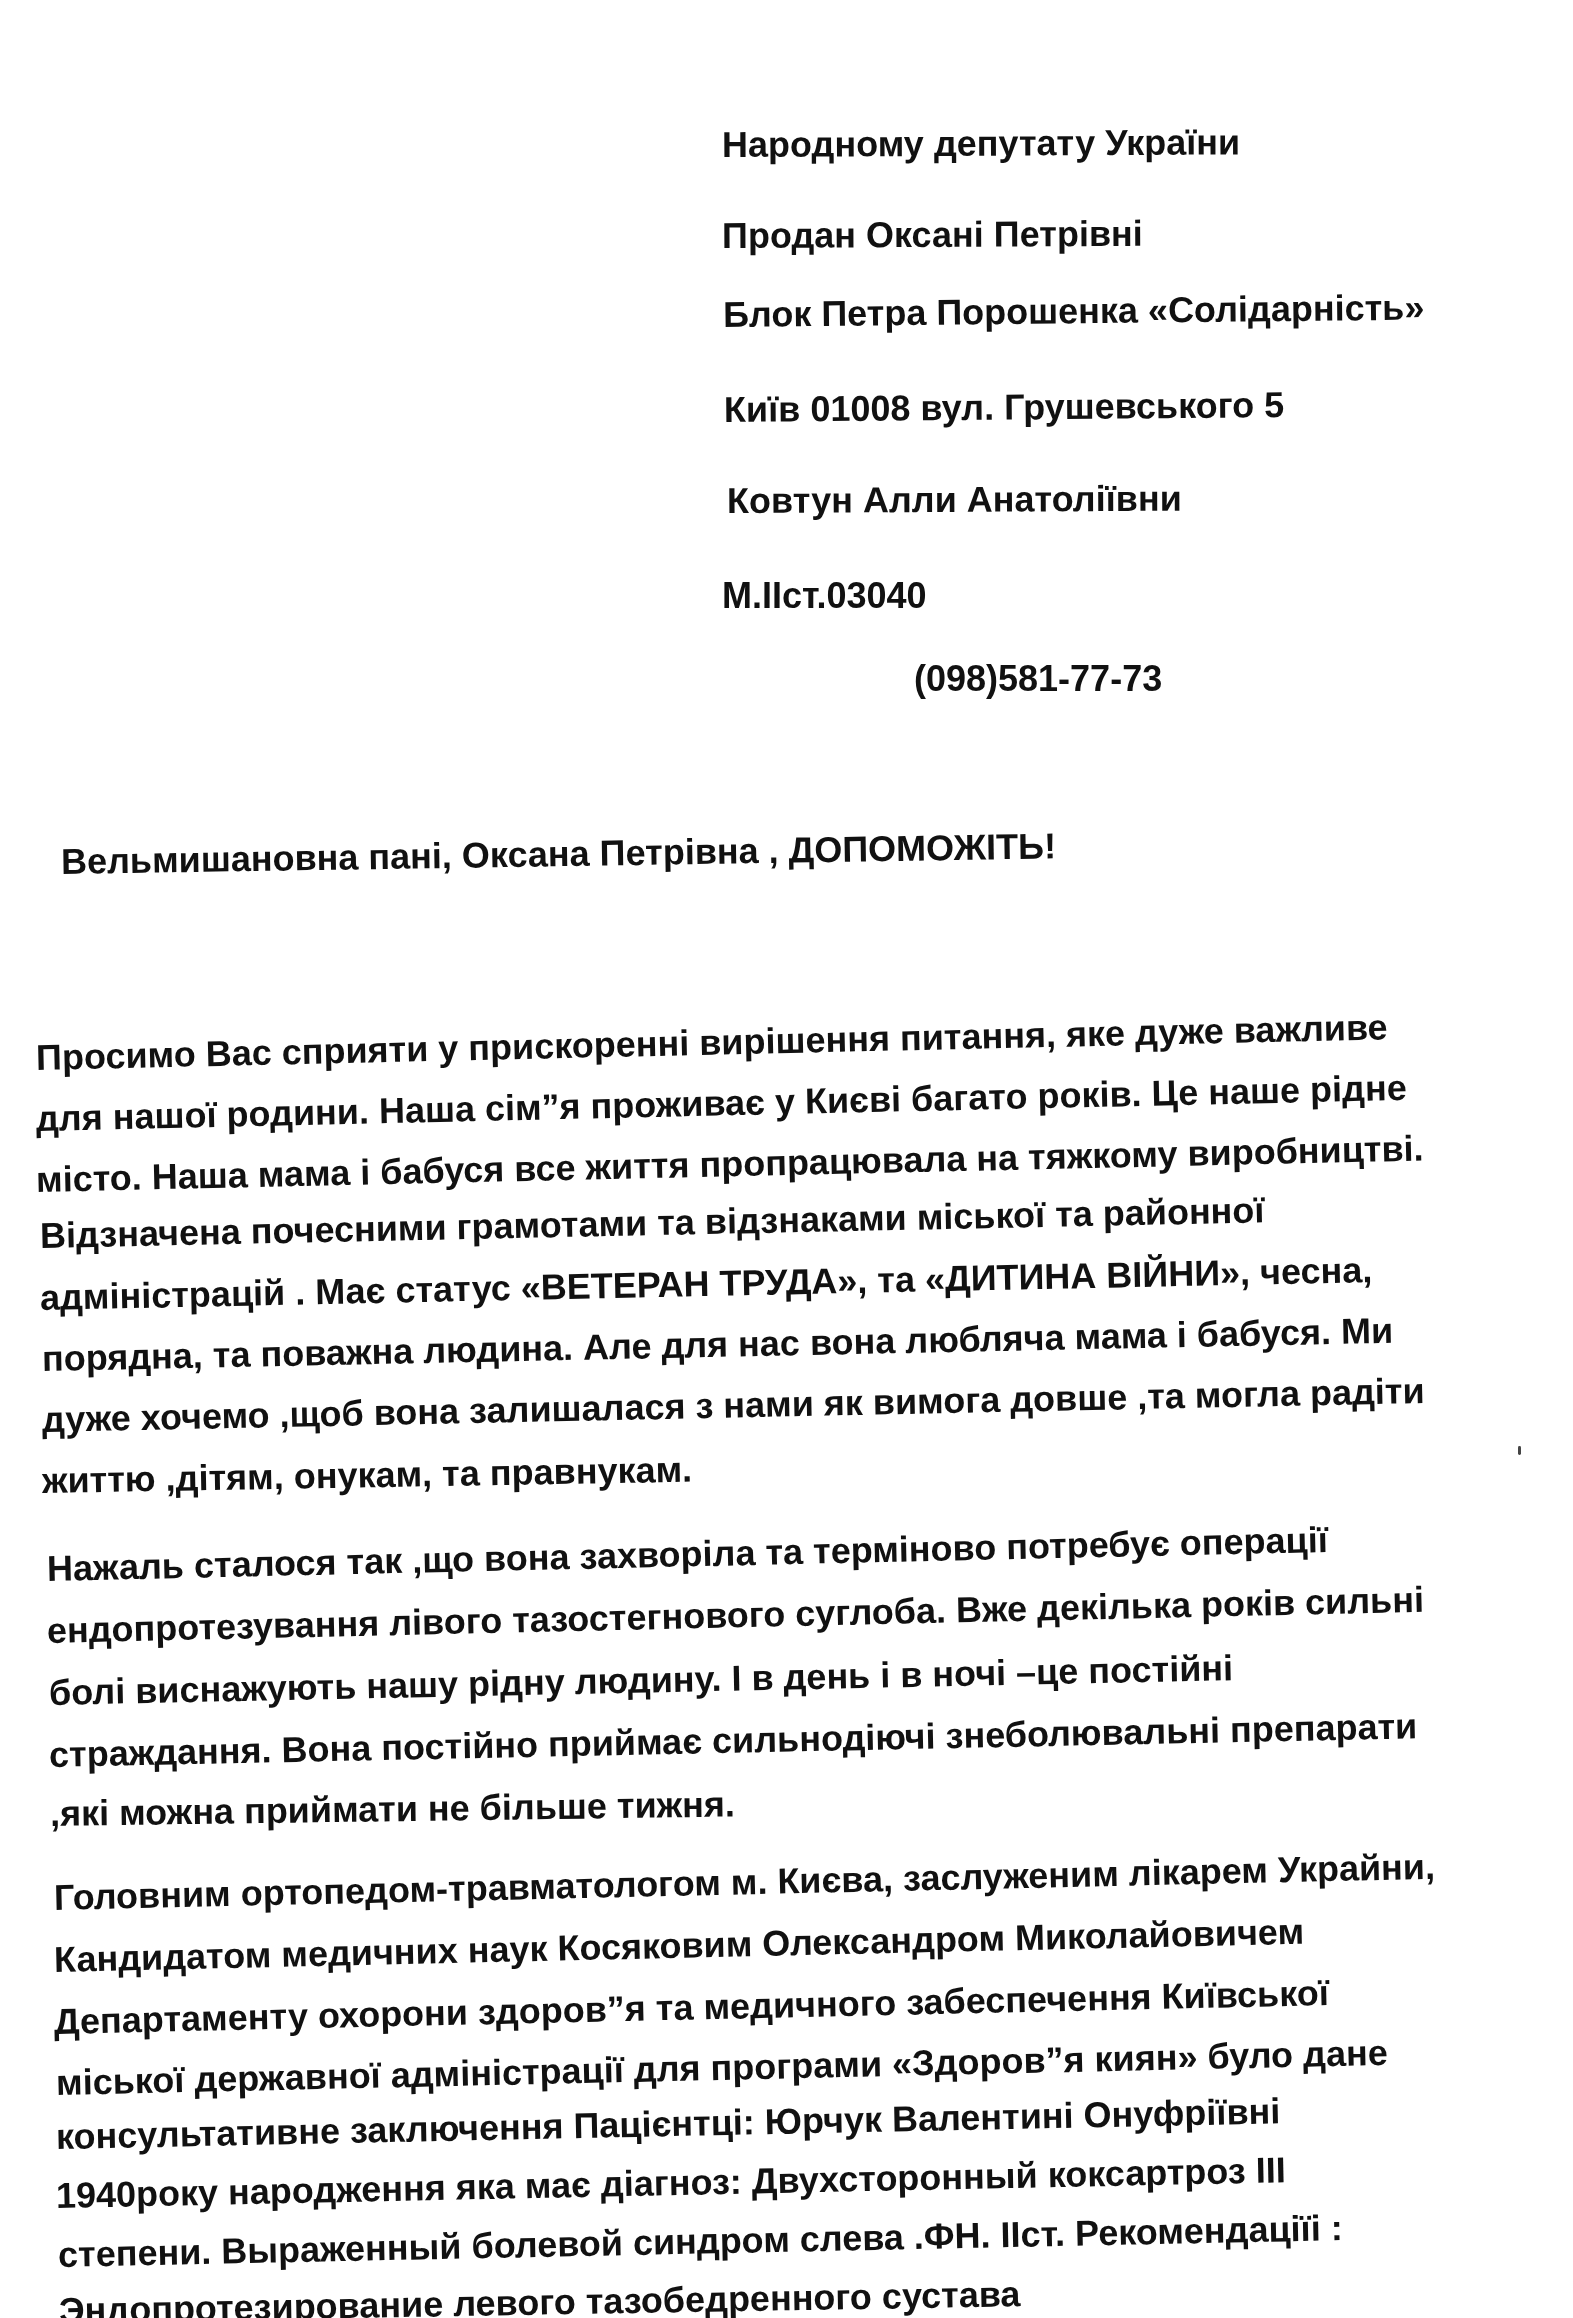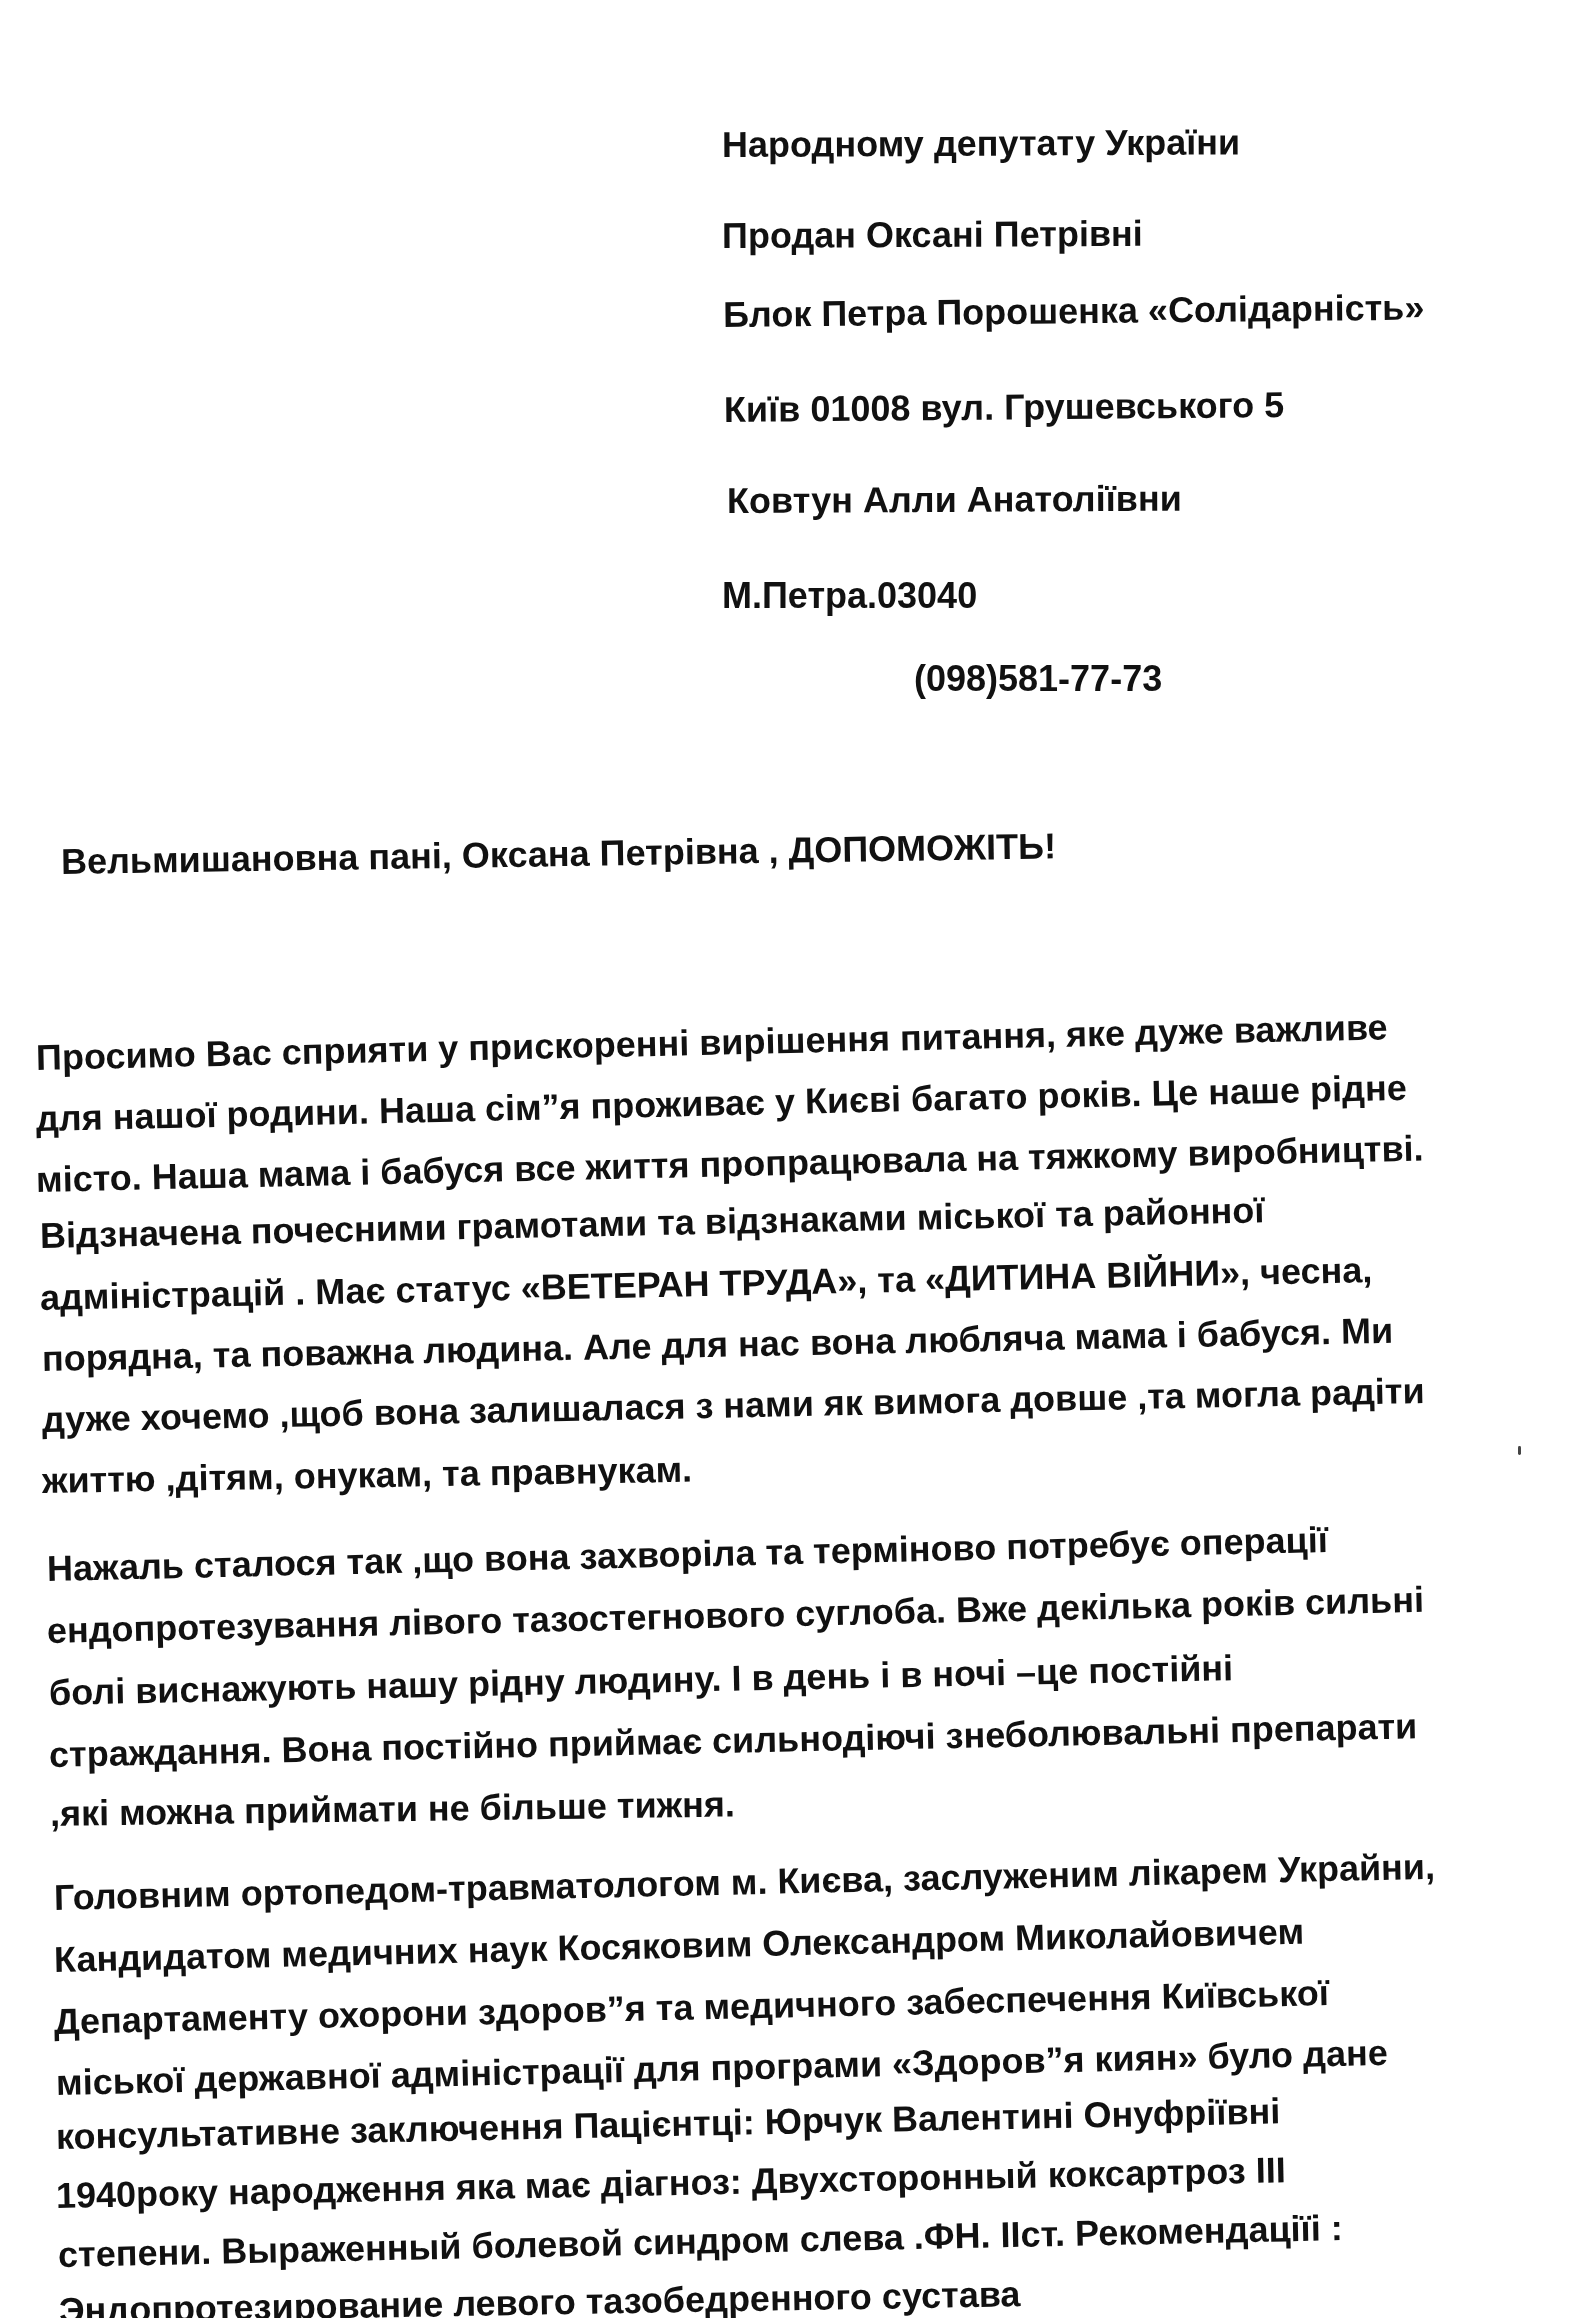--- a/index.html
+++ b/index.html
@@ -55,21 +55,21 @@
 
   <div>
     <div class="addr-line" style="left:722px; top:124px; transform: rotate(-0.3deg);">Народному депутату України</div>
     <div class="addr-line" style="left:722px; top:215px; transform: rotate(-0.3deg);">Продан Оксані Петрівні</div>
     <div class="addr-line" style="left:723px; top:294px; transform: rotate(-0.6deg);">Блок Петра Порошенка «Солідарність»</div>
     <div class="addr-line" style="left:724px; top:389px; transform: rotate(-0.5deg);">Київ 01008 вул. Грушевського 5</div>
   </div>
 
   <div>
     <div class="addr-line" style="left:727px; top:480px; transform: rotate(-0.3deg);">Ковтун Алли Анатоліївни</div>
-    <div class="addr-line" style="left:722px; top:575px;">М.Петра.03040</div>
+    <div class="addr-line" style="left:722px; top:575px;">М.IIст.03040</div>
     <div class="addr-line" style="left:914px; top:658px;">(098)581-77-73</div>
   </div>
 
   <div class="greeting">Вельмишановна  пані,  Оксана Петрівна   , ДОПОМОЖІТЬ!</div>
 
   <div>
     <div class="body-line" style="left:36px; top:1037px; transform: rotate(-1.3deg);">Просимо Вас сприяти у прискоренні  вирішення питання, яке дуже важливе</div>
     <div class="body-line" style="left:36px; top:1098px; transform: rotate(-1.3deg);">для нашої родини. Наша сім”я проживає у Києві багато років. Це наше рідне</div>
     <div class="body-line" style="left:36px; top:1159px; transform: rotate(-1.3deg);">місто. Наша мама і бабуся все життя пропрацювала на тяжкому виробництві.</div>
     <div class="body-line" style="left:40px; top:1215px; transform: rotate(-1.2deg);">Відзначена почесними грамотами та відзнаками міської та районної</div>

